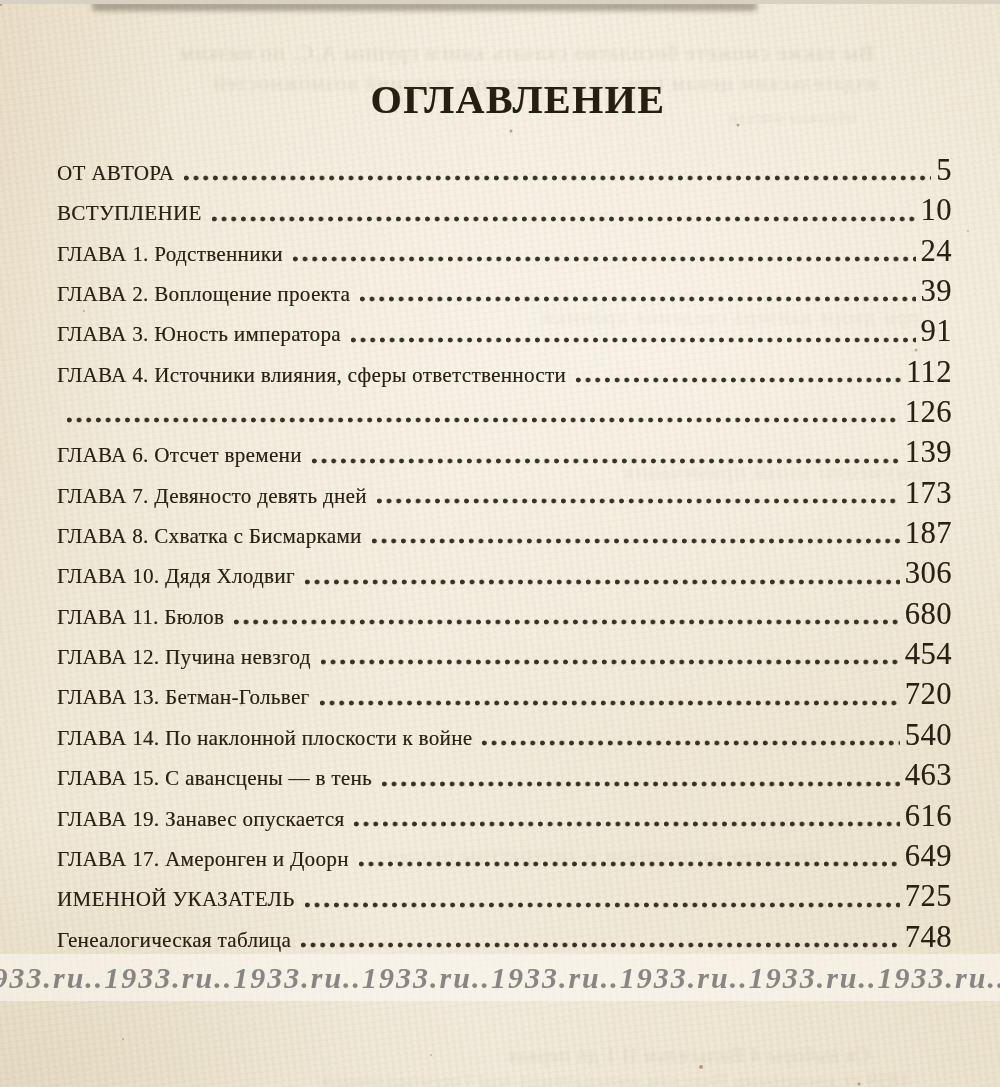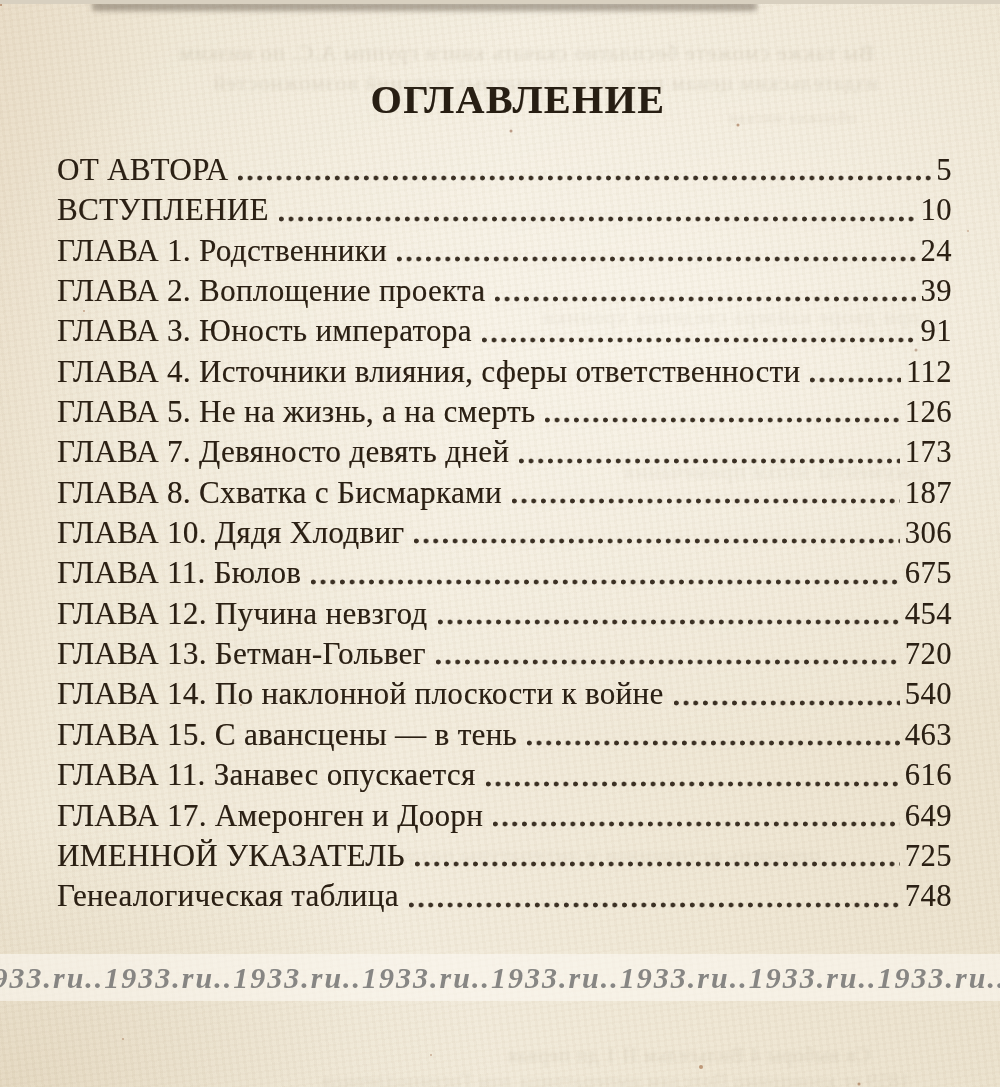--- a/index.html
+++ b/index.html
@@ -35,21 +35,21 @@
   .toc{
     position:absolute;top:146px;left:57px;right:48px;
     z-index:2;
   }
   .toc-row{
     display:flex;align-items:baseline;
     height:40.35px;line-height:40.35px;
     white-space:nowrap;
   }
   .toc-label{
-    font-size:31px;letter-spacing:0.35px;
+    font-size:21px;letter-spacing:0.35px;
     text-shadow:0.35px 0.35px 0 rgba(43,32,20,0.45);
   }
   .toc-dots{
     flex:1 1 auto;min-width:18px;
     align-self:flex-end;height:10px;
     margin:0 5px 7px 10px;
     background-image:radial-gradient(circle at 2.3px 5px, #2b2014 2.05px, rgba(43,32,20,0) 2.8px);
     background-size:9.7px 10px;background-repeat:repeat-x;
     opacity:0.92;
   }
@@ -163,25 +163,29 @@
     <span class="toc-num">91</span>
   </div>
 
   <div class="toc-row">
     <span class="toc-label">ГЛАВА 4. Источники влияния, сферы ответственности</span>
     <span class="toc-dots"></span>
     <span class="toc-num">112</span>
   </div>
 
   <div class="toc-row">
-    <span class="toc-label">ГЛАВА 5. Не на жизнь, а на смерть</span>
     <span class="toc-dots"></span>
     <span class="toc-num">126</span>
   </div>
 
+  <div class="toc-row">
+    <span class="toc-label">ГЛАВА 6. Отсчет времени</span>
+    <span class="toc-dots"></span>
+    <span class="toc-num">139</span>
+  </div>
 
   <div class="toc-row">
     <span class="toc-label">ГЛАВА 7. Девяносто девять дней</span>
     <span class="toc-dots"></span>
     <span class="toc-num">173</span>
   </div>
 
   <div class="toc-row">
     <span class="toc-label">ГЛАВА 8. Схватка с Бисмарками</span>
     <span class="toc-dots"></span>
@@ -191,21 +195,21 @@
 
   <div class="toc-row">
     <span class="toc-label">ГЛАВА 10. Дядя Хлодвиг</span>
     <span class="toc-dots"></span>
     <span class="toc-num">306</span>
   </div>
 
   <div class="toc-row">
     <span class="toc-label">ГЛАВА 11. Бюлов</span>
     <span class="toc-dots"></span>
-    <span class="toc-num">675</span>
+    <span class="toc-num">680</span>
   </div>
 
   <div class="toc-row">
     <span class="toc-label">ГЛАВА 12. Пучина невзгод</span>
     <span class="toc-dots"></span>
     <span class="toc-num">454</span>
   </div>
 
   <div class="toc-row">
     <span class="toc-label">ГЛАВА 13. Бетман-Гольвег</span>
@@ -219,21 +223,21 @@
     <span class="toc-num">540</span>
   </div>
 
   <div class="toc-row">
     <span class="toc-label">ГЛАВА 15. С авансцены — в тень</span>
     <span class="toc-dots"></span>
     <span class="toc-num">463</span>
   </div>
 
   <div class="toc-row">
-    <span class="toc-label">ГЛАВА 11. Занавес опускается</span>
+    <span class="toc-label">ГЛАВА 19. Занавес опускается</span>
     <span class="toc-dots"></span>
     <span class="toc-num">616</span>
   </div>
 
   <div class="toc-row">
     <span class="toc-label">ГЛАВА 17. Амеронген и Доорн</span>
     <span class="toc-dots"></span>
     <span class="toc-num">649</span>
   </div>
 

